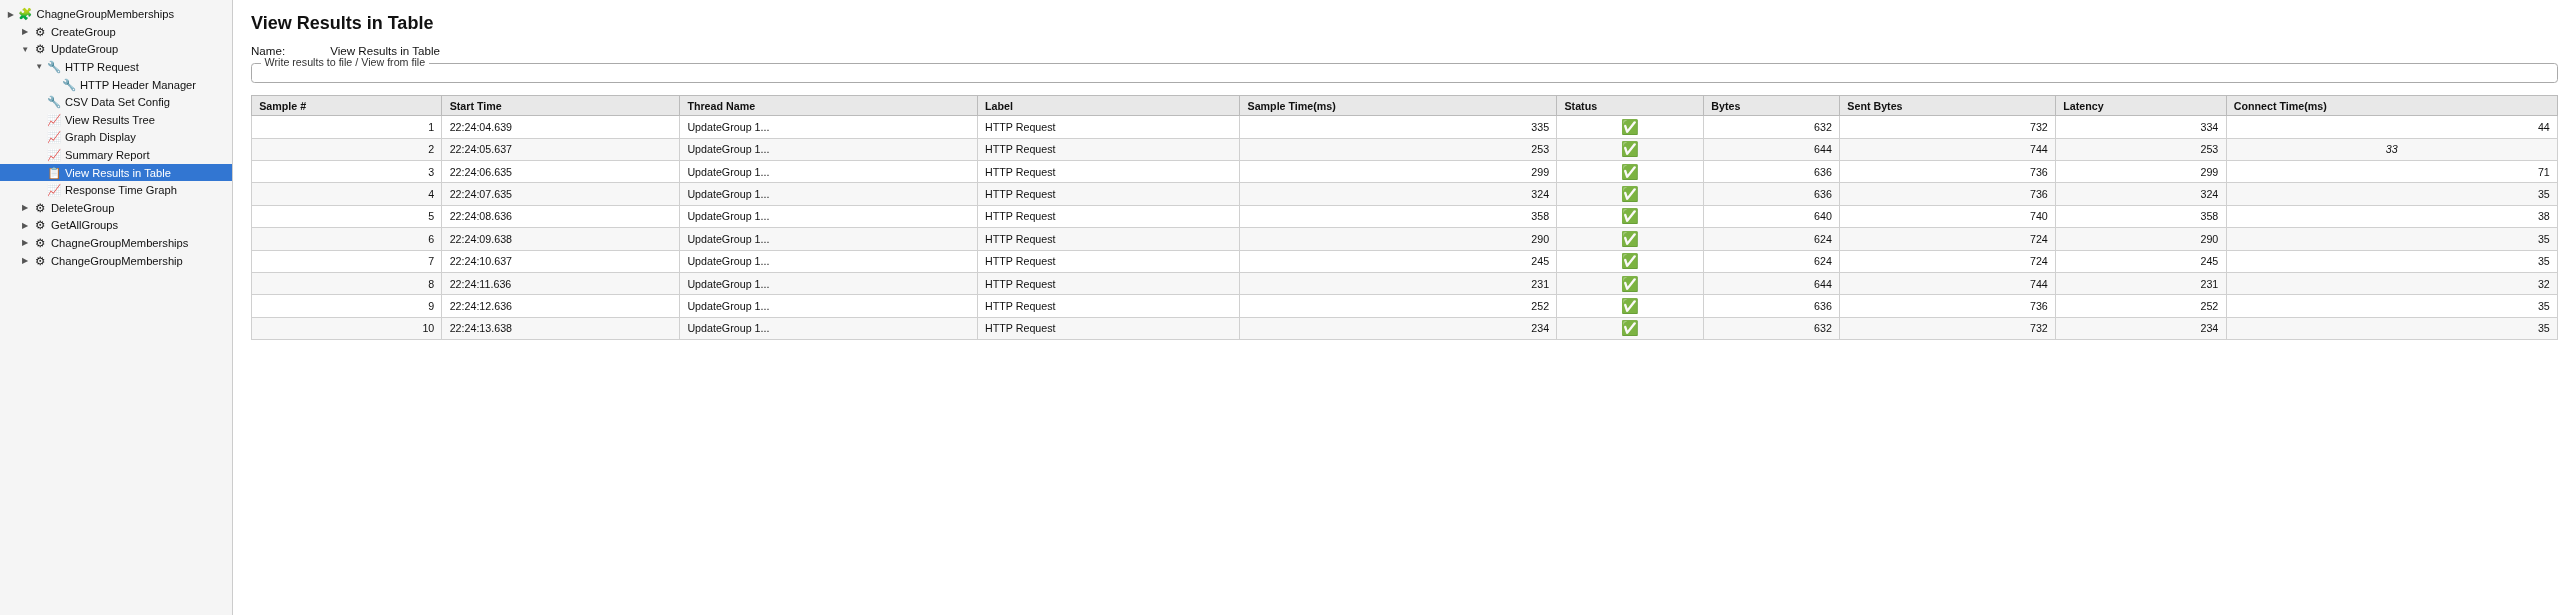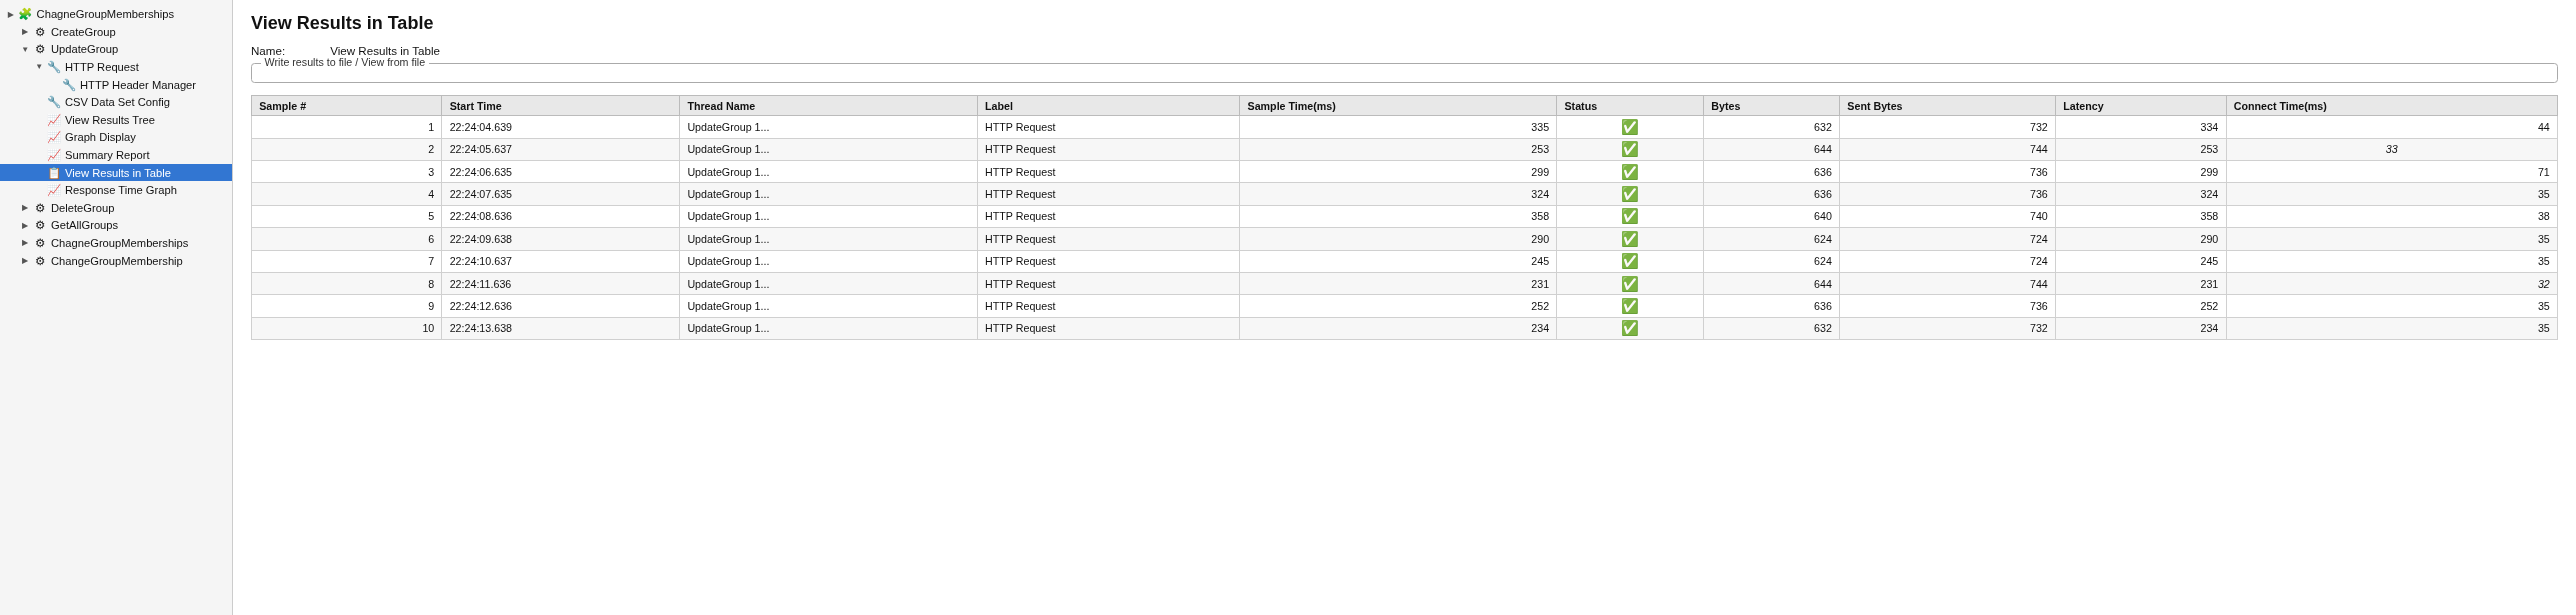--- a/index.html
+++ b/index.html
@@ -367,21 +367,21 @@
         <tr>
           <td style="text-align: right;">8</td>
           <td>22:24:11.636</td>
           <td>UpdateGroup 1...</td>
           <td>HTTP Request</td>
           <td style="text-align: right;">231</td>
           <td style="text-align: center;"><span style="color:#2a9a2a;font-size:14.3px;">✅</span></td>
           <td style="text-align: right;">644</td>
           <td style="text-align: right;">744</td>
           <td style="text-align: right;">231</td>
-          <td style="text-align: right; font-style: italic;">32</td>
+          <td style="text-align: right;">32</td>
         </tr>
         <tr>
           <td style="text-align: right;">9</td>
           <td>22:24:12.636</td>
           <td>UpdateGroup 1...</td>
           <td>HTTP Request</td>
           <td style="text-align: right;">252</td>
           <td style="text-align: center;"><span style="color:#2a9a2a;font-size:14.3px;">✅</span></td>
           <td style="text-align: right;">636</td>
           <td style="text-align: right;">736</td>

